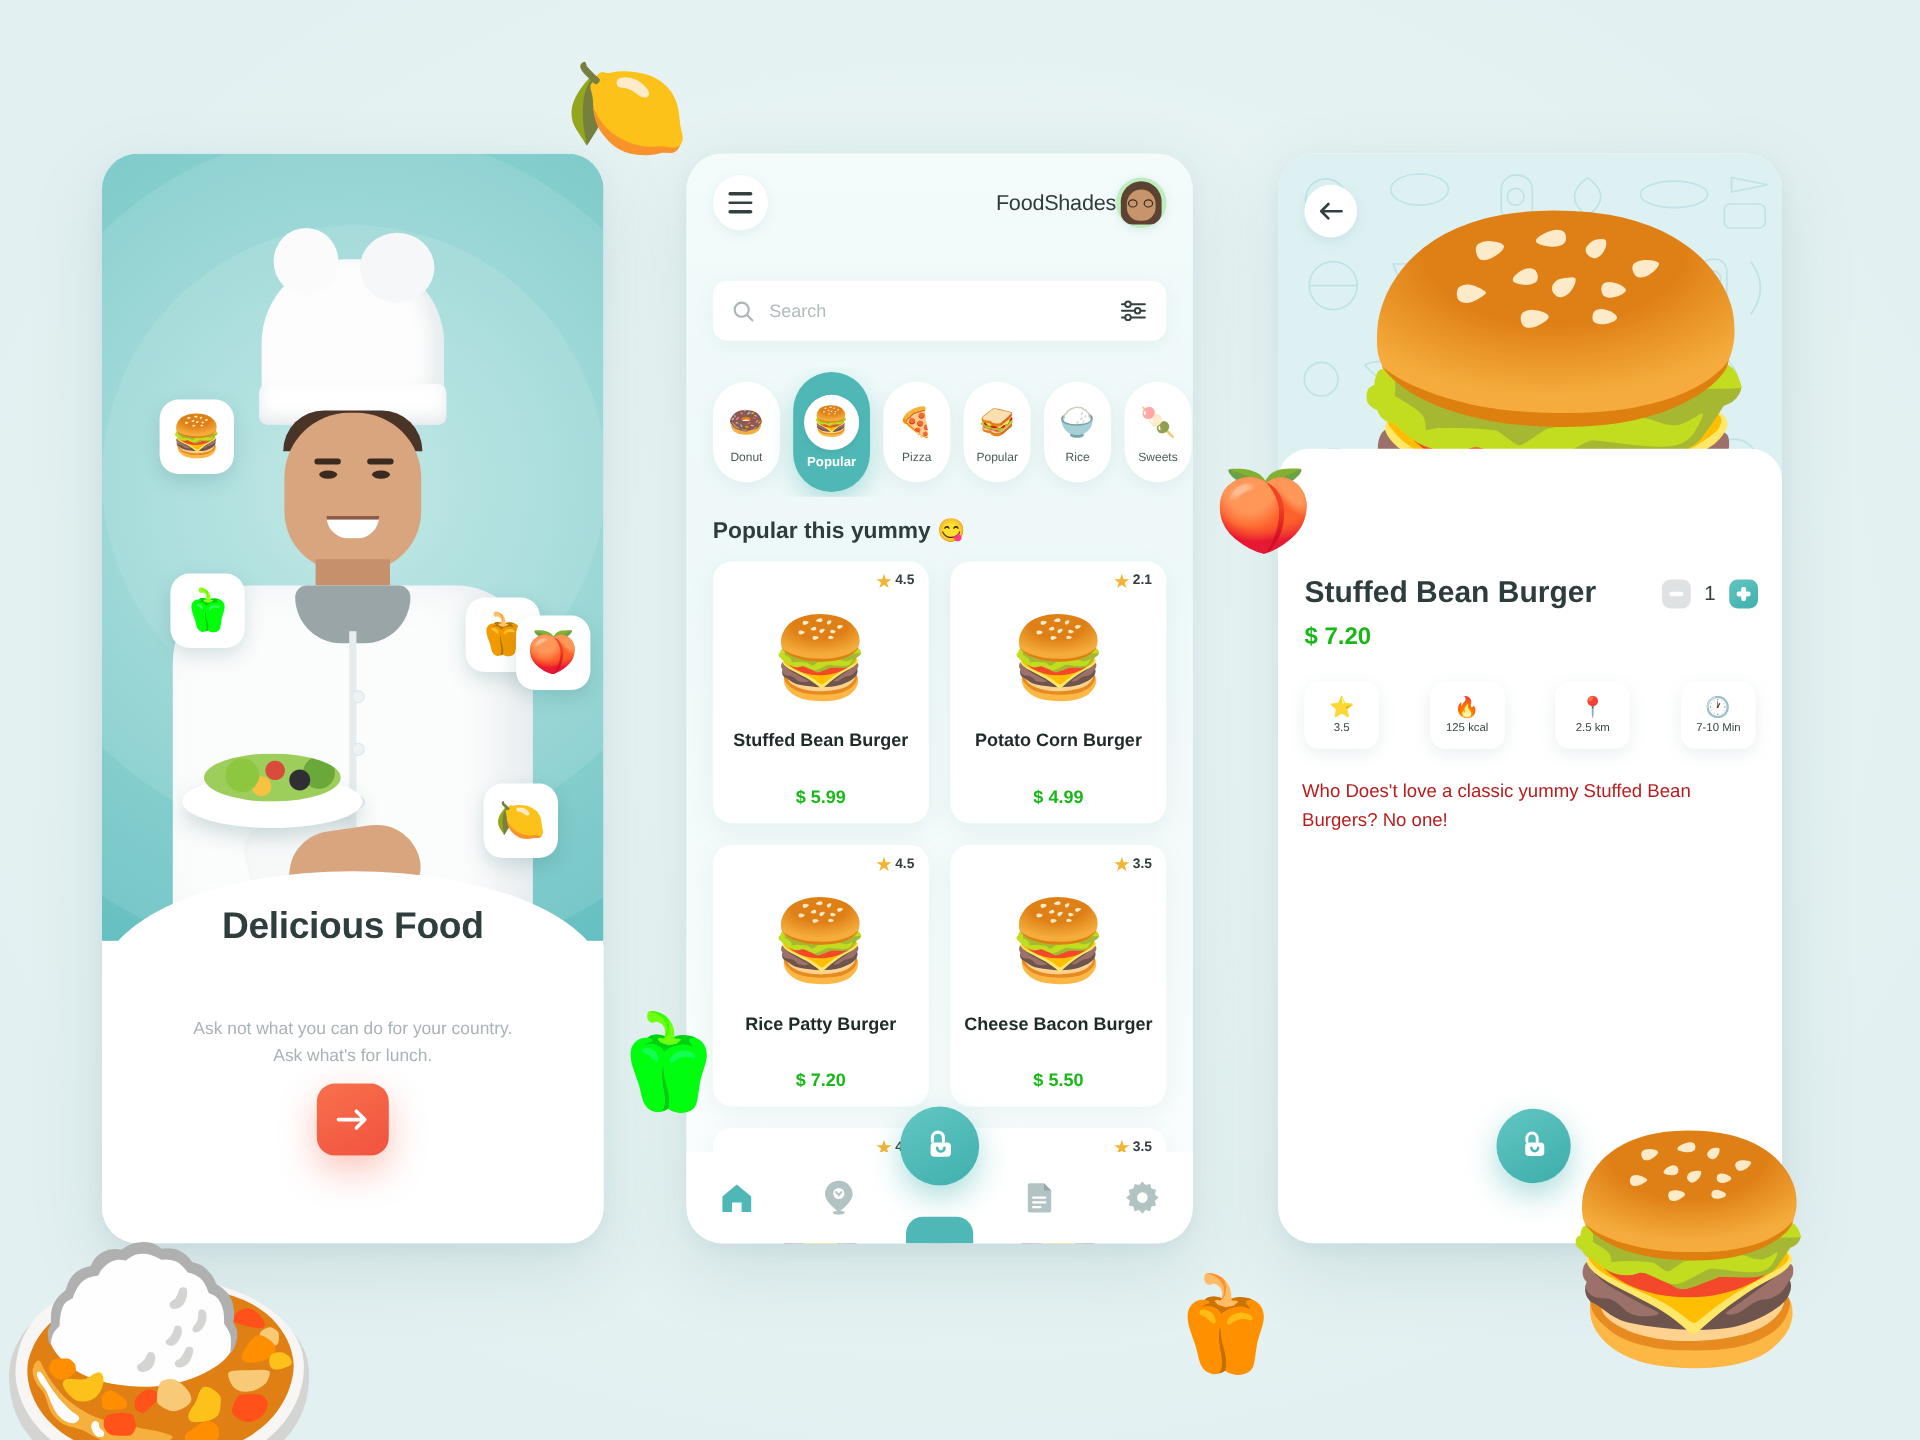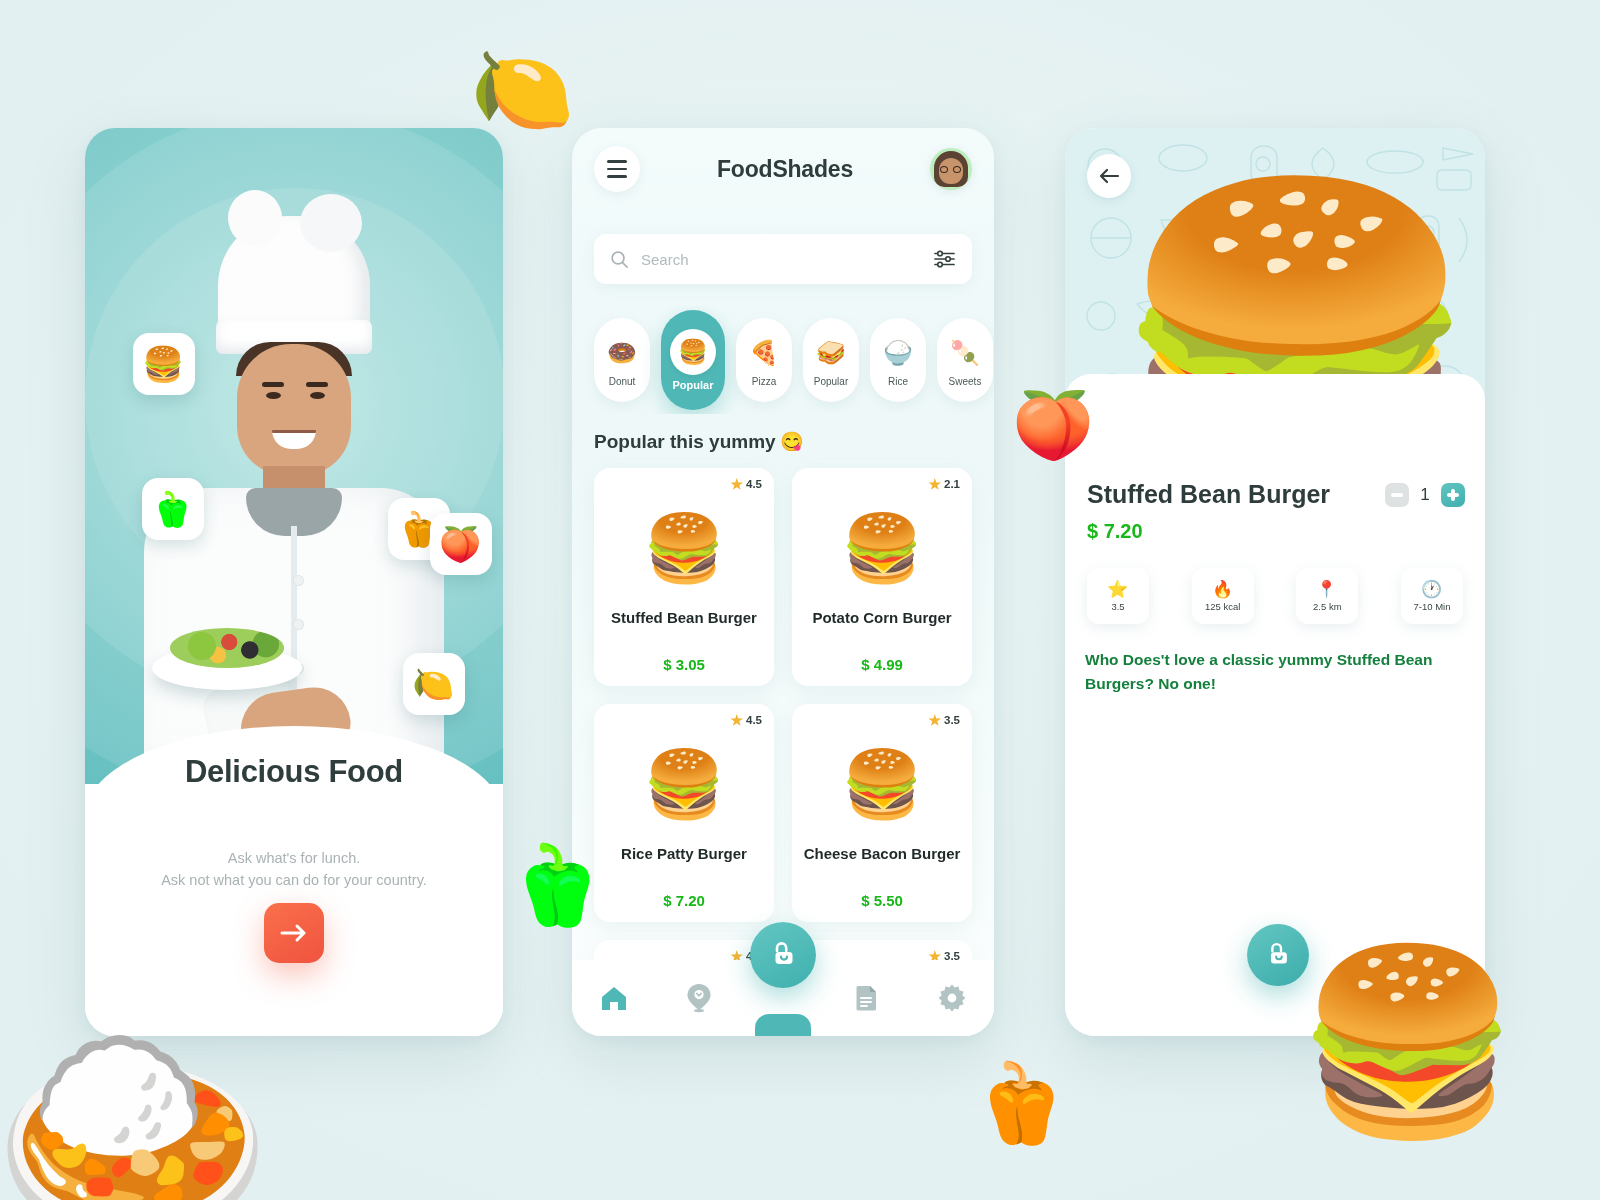--- a/index.html
+++ b/index.html
@@ -85,21 +85,21 @@
        justify-content:center; cursor:pointer; border:none; }
 
   
   #phone2 { left:572px; top:128px; width:422px; height:908px;
             background:linear-gradient(180deg,#f3fbfb 0%,#eef8f8 34%,#fbfefe 100%); }
   .p2-head { position:absolute; left:0; right:0; top:0; height:82px;
        display:flex; align-items:center; padding:0 22px; }
   .hamb { width:46px; height:46px; border-radius:50%; background:#fff; display:flex; flex-direction:column;
        align-items:center; justify-content:center; gap:5px; box-shadow:0 3px 10px rgba(90,140,145,.10); cursor:pointer; }
   .hamb i { display:block; width:20px; height:2.4px; background:#33403f; border-radius:2px; }
-  .p2-title { flex:1; text-align:center; font-size:23px; font-weight:700; color:#2e3c3b; letter-spacing:-.2px; }
+  .p2-title { flex:1; text-align:right; font-size:18px; font-weight:400; color:#2e3c3b; letter-spacing:-.2px; }
   .avatar { width:42px; height:42px; border-radius:50%; background:#bdeebd; position:relative;
        overflow:hidden; cursor:pointer; box-shadow:0 2px 8px rgba(90,140,145,.14); }
   .av-hair { position:absolute; left:4px; top:3px; width:34px; height:36px; background:#5b4233; border-radius:17px 17px 10px 10px; }
   .av-face { position:absolute; left:9px; top:10px; width:24px; height:26px; background:#c7946c; border-radius:12px 12px 11px 11px; }
   .av-gl { position:absolute; top:18px; width:8px; height:7px; border:1.6px solid #3b2a1e; border-radius:50%; }
   .av-gl.l{left:10px;} .av-gl.r{left:23px;}
   .searchbar { position:absolute; left:22px; right:22px; top:106px; height:50px; background:#fff;
        border-radius:12px; display:flex; align-items:center; padding:0 16px; gap:12px;
        box-shadow:0 4px 16px rgba(90,140,145,.09); }
   .search-in { flex:1; border:0; outline:0; font-size:15px; color:#33403f; background:transparent;
@@ -161,21 +161,21 @@
   .stp.plus { background:linear-gradient(150deg,#62c5c1 0%,#3fb0ae 100%); }
   .qty { font-size:17px; color:#33403f; min-width:10px; text-align:center; }
   .p3-price { position:absolute; left:22px; top:392px; font-size:20px; font-weight:700; color:#17b817; }
   .chips { position:absolute; left:22px; right:22px; top:440px; display:flex; justify-content:space-between; }
   .chip { width:62px; height:56px; background:#fff; border-radius:12px;
        box-shadow:0 4px 14px rgba(90,140,145,.13); display:flex; flex-direction:column;
        align-items:center; justify-content:center; gap:3px; }
   .chip .ci { font-size:17px; line-height:1; }
   .chip .ct { font-size:9.5px; color:#394746; white-space:nowrap; }
   .p3-desc { position:absolute; left:20px; right:20px; top:520px; font-size:15.5px;
-       line-height:1.52; color:#15803d;font-weight:bold; }
+       line-height:1.52; color:#b91c1c; }
   .p3-fab { position:absolute; left:182px; bottom:50px; width:62px; height:62px; border-radius:50%;
        background:linear-gradient(150deg,#63c6c2 0%,#3cadab 100%);
        box-shadow:0 10px 26px rgba(60,173,171,.42); display:flex; align-items:center;
        justify-content:center; cursor:pointer; border:none; }
 
   
   .prop { position:absolute; line-height:1; }
   #prop-lemon    { left:470px; top:48px;  font-size:84px; }
   #prop-peach    { left:1012px;top:392px; font-size:66px; }
   #prop-pepperY  { left:508px; top:846px; font-size:78px; }
@@ -234,22 +234,22 @@
     </div>
   </div>
 
   <div class="p1-sheet"></div>
   <div class="p1-inner"></div>
 
   <div class="p1-title">
     <div>Delicious Food</div>
   </div>
   <div class="p1-sub">
+    <div>Ask not what you can do for your country.</div>
     <div>Ask what's for lunch.</div>
-    <div>Ask not what you can do for your country.</div>
   </div>
 
   <button class="p1-cta">
     <svg width="28" height="20" viewBox="0 0 28 20">
       <path d="M2 10 H24 M17 3 L24 10 L17 17" stroke="#fff" stroke-width="3" fill="none" stroke-linecap="round" stroke-linejoin="round"></path>
     </svg>
   </button>
 </div>
 
 <div class="phone" id="phone2">
@@ -328,21 +328,21 @@
   <div class="grid">
     <div class="fcard">
       <div class="rate">
         <span class="st">★</span>
         <span>4.5</span>
       </div>
       <div class="pic">
           <span>🍔</span>
         </div>
       <div class="nm">Stuffed Bean Burger</div>
-      <div class="pr">$ 3.05</div>
+      <div class="pr">$ 5.99</div>
     </div>
     <div class="fcard">
       <div class="rate">
         <span class="st">★</span>
         <span>2.1</span>
       </div>
       <div class="pic">
           <span>🍔</span>
         </div>
       <div class="nm">Potato Corn Burger</div>

